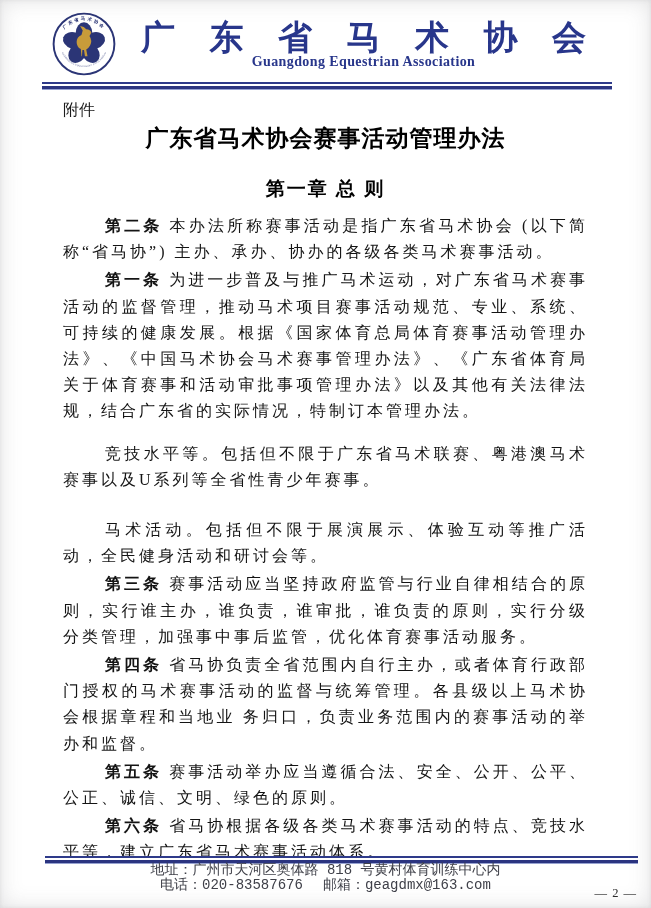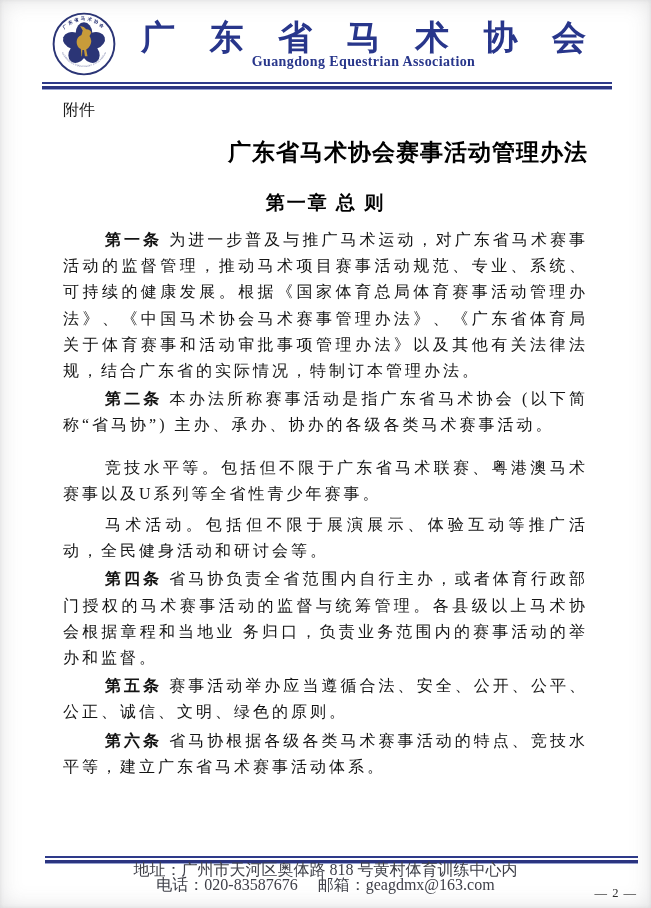--- a/index.html
+++ b/index.html
@@ -40,43 +40,43 @@
     background:linear-gradient(to bottom,
       #2e3a8a 0 20%, #ffffff 20% 44%, #2b3480 44% 86%, #97a2d1 86% 100%);
   }
   .rule-top    { left:42px; width:570px; top:82px; }
   .rule-bottom { left:45px; width:593px; top:856px; }
 
   
   .content { position:absolute; left:63px; right:63px; top:100px; }
   .attachment { font-size:16px; color:#1b1b1b; }
   .doc-title {
-    margin:16px 0 0 0; text-align:right;
+    margin:2px 0 0 0; text-align:center;
     font-family:"Liberation Sans","DejaVu Sans",sans-serif;
     font-weight:bold; font-size:23px; color:#000; letter-spacing:1px;
   }
   .chapter {
     margin:22px 0 0 0; text-align:center;
     font-family:"Liberation Sans","DejaVu Sans",sans-serif;
     font-weight:bold; font-size:19px; color:#000; letter-spacing:2px;
   }
   .body-text {
     margin-top:11px; font-size:16px; line-height:26.2px;
     letter-spacing:3px; text-align:justify; color:#141414;
   }
   .body-text p { margin:2px 0 0 0; text-indent:42px; }
   .body-text p.gap-lg { margin-top:16px; }
-  .body-text p.gap-sm { margin-top:5px; }
+  .body-text p.gap-sm { margin-top:24px; }
   .clause { font-weight:bold; margin-right:7px; }
 
   
   .page-footer {
     position:absolute; left:0; right:0; top:863px; text-align:center;
-    font-family:Liberation Serif, serif;
-    font-size:16px; line-height:14.5px; color:#3f4049;
+    font-family:Liberation Mono, monospace;
+    font-size:14px; line-height:14.5px; color:#3f4049;
   }
   .footer-line2 { display:flex; justify-content:center; gap:20px;text-align:right; }
   .page-num {
     position:absolute; right:14px; bottom:7px;
     font-size:12.5px; color:#2a2a2a; letter-spacing:1px;
   }
 </style>
 </head>
 <body>
 
@@ -113,24 +113,25 @@
   </header>
 
   <div class="rule rule-top"></div>
 
   <main class="content">
     <div class="attachment">附件</div>
     <h1 class="doc-title">广东省马术协会赛事活动管理办法</h1>
     <h2 class="chapter">第一章 总 则</h2>
 
     <div class="body-text">
+      <p><b class="clause">第二条</b><span>本办法所称赛事活动是指广东省马术协会 (以下简称“省马协”) 主办、承办、协办的各级各类马术赛事活动。</span></p>
       <p><b class="clause">第一条</b><span>为进一步普及与推广马术运动，对广东省马术赛事活动的监督管理，推动马术项目赛事活动规范、专业、系统、可持续的健康发展。根据《国家体育总局体育赛事活动管理办法》、《中国马术协会马术赛事管理办法》、《广东省体育局关于体育赛事和活动审批事项管理办法》以及其他有关法律法规，结合广东省的实际情况，特制订本管理办法。</span></p>
-      <p><b class="clause">第二条</b><span>本办法所称赛事活动是指广东省马术协会 (以下简称“省马协”) 主办、承办、协办的各级各类马术赛事活动。</span></p>
       <p class="gap-lg"><span>竞技水平等。包括但不限于广东省马术联赛、粤港澳马术赛事以及U系列等全省性青少年赛事。</span></p>
       <p class="gap-sm"><span>马术活动。包括但不限于展演展示、体验互动等推广活动，全民健身活动和研讨会等。</span></p>
+      <p><b class="clause">第三条</b><span>赛事活动应当坚持政府监管与行业自律相结合的原则，实行谁主办，谁负责，谁审批，谁负责的原则，实行分级分类管理，加强事中事后监管，优化体育赛事活动服务。</span></p>
       <p><b class="clause">第四条</b><span>省马协负责全省范围内自行主办，或者体育行政部门授权的马术赛事活动的监督与统筹管理。各县级以上马术协会根据章程和当地业 务归口，负责业务范围内的赛事活动的举办和监督。</span></p>
       <p><b class="clause">第五条</b><span>赛事活动举办应当遵循合法、安全、公开、公平、公正、诚信、文明、绿色的原则。</span></p>
       <p><b class="clause">第六条</b><span>省马协根据各级各类马术赛事活动的特点、竞技水平等，建立广东省马术赛事活动体系。</span></p>
     </div>
   </main>
 
   <div class="rule rule-bottom"></div>
 
   <footer class="page-footer">
     <div>地址：广州市天河区奥体路 818 号黄村体育训练中心内</div>

